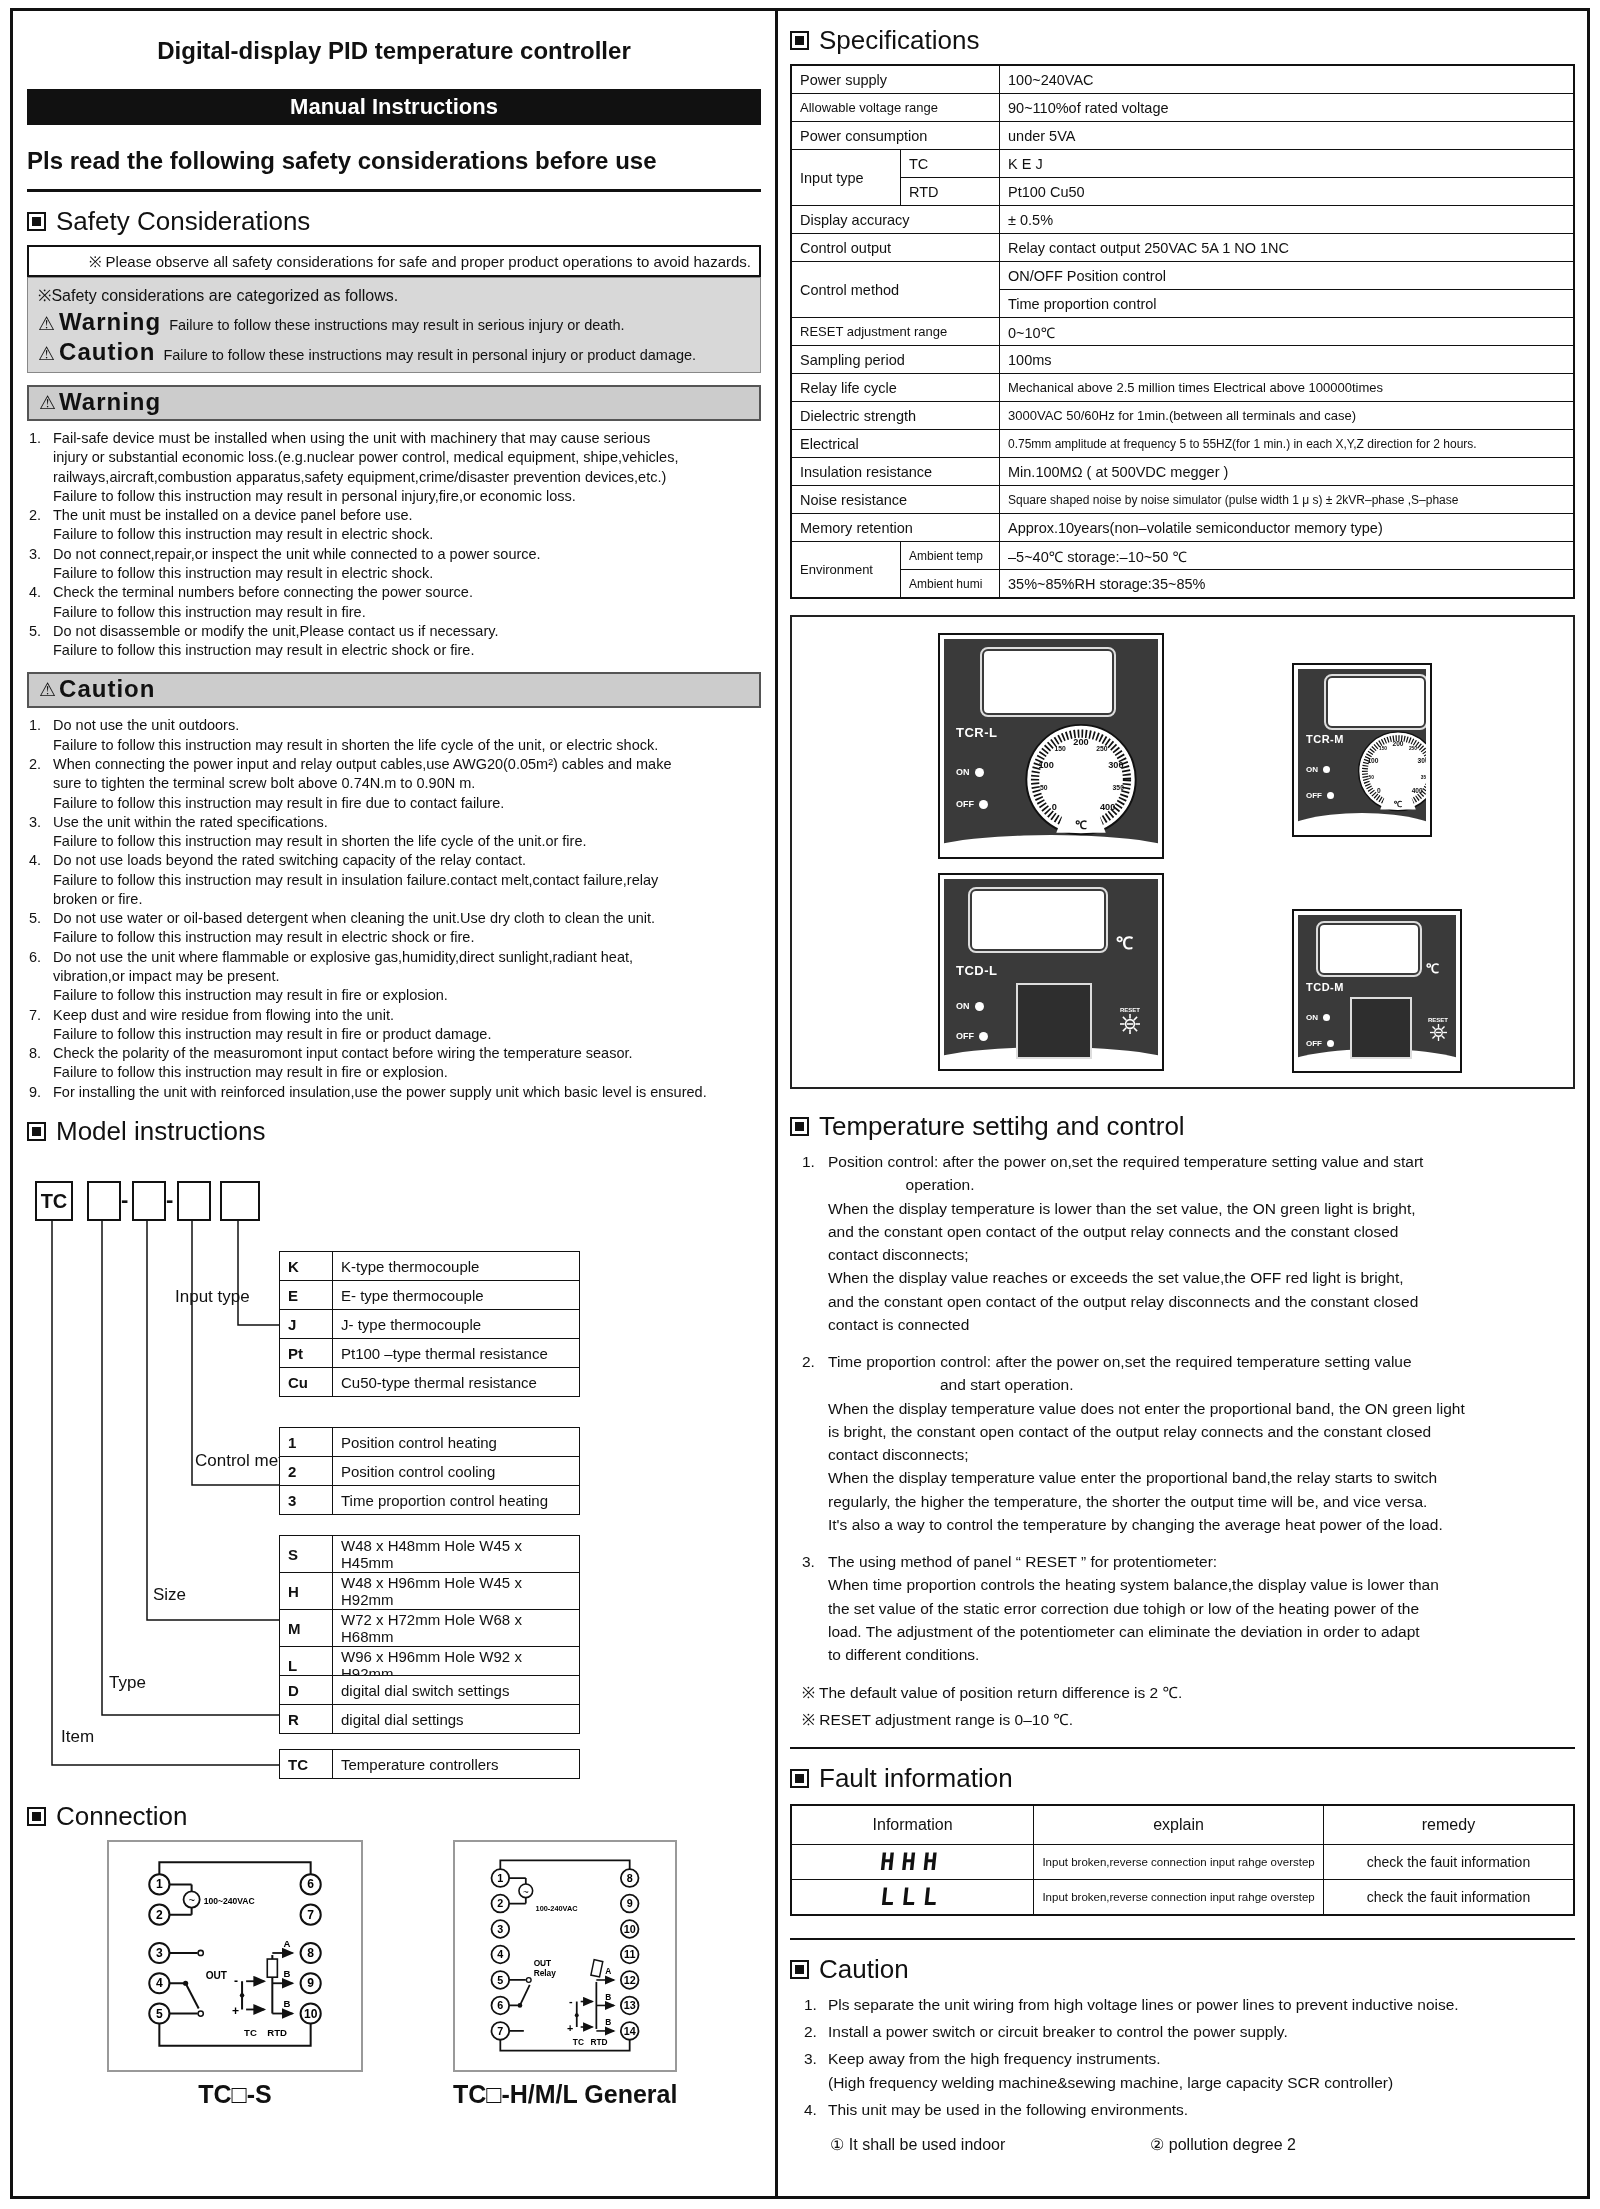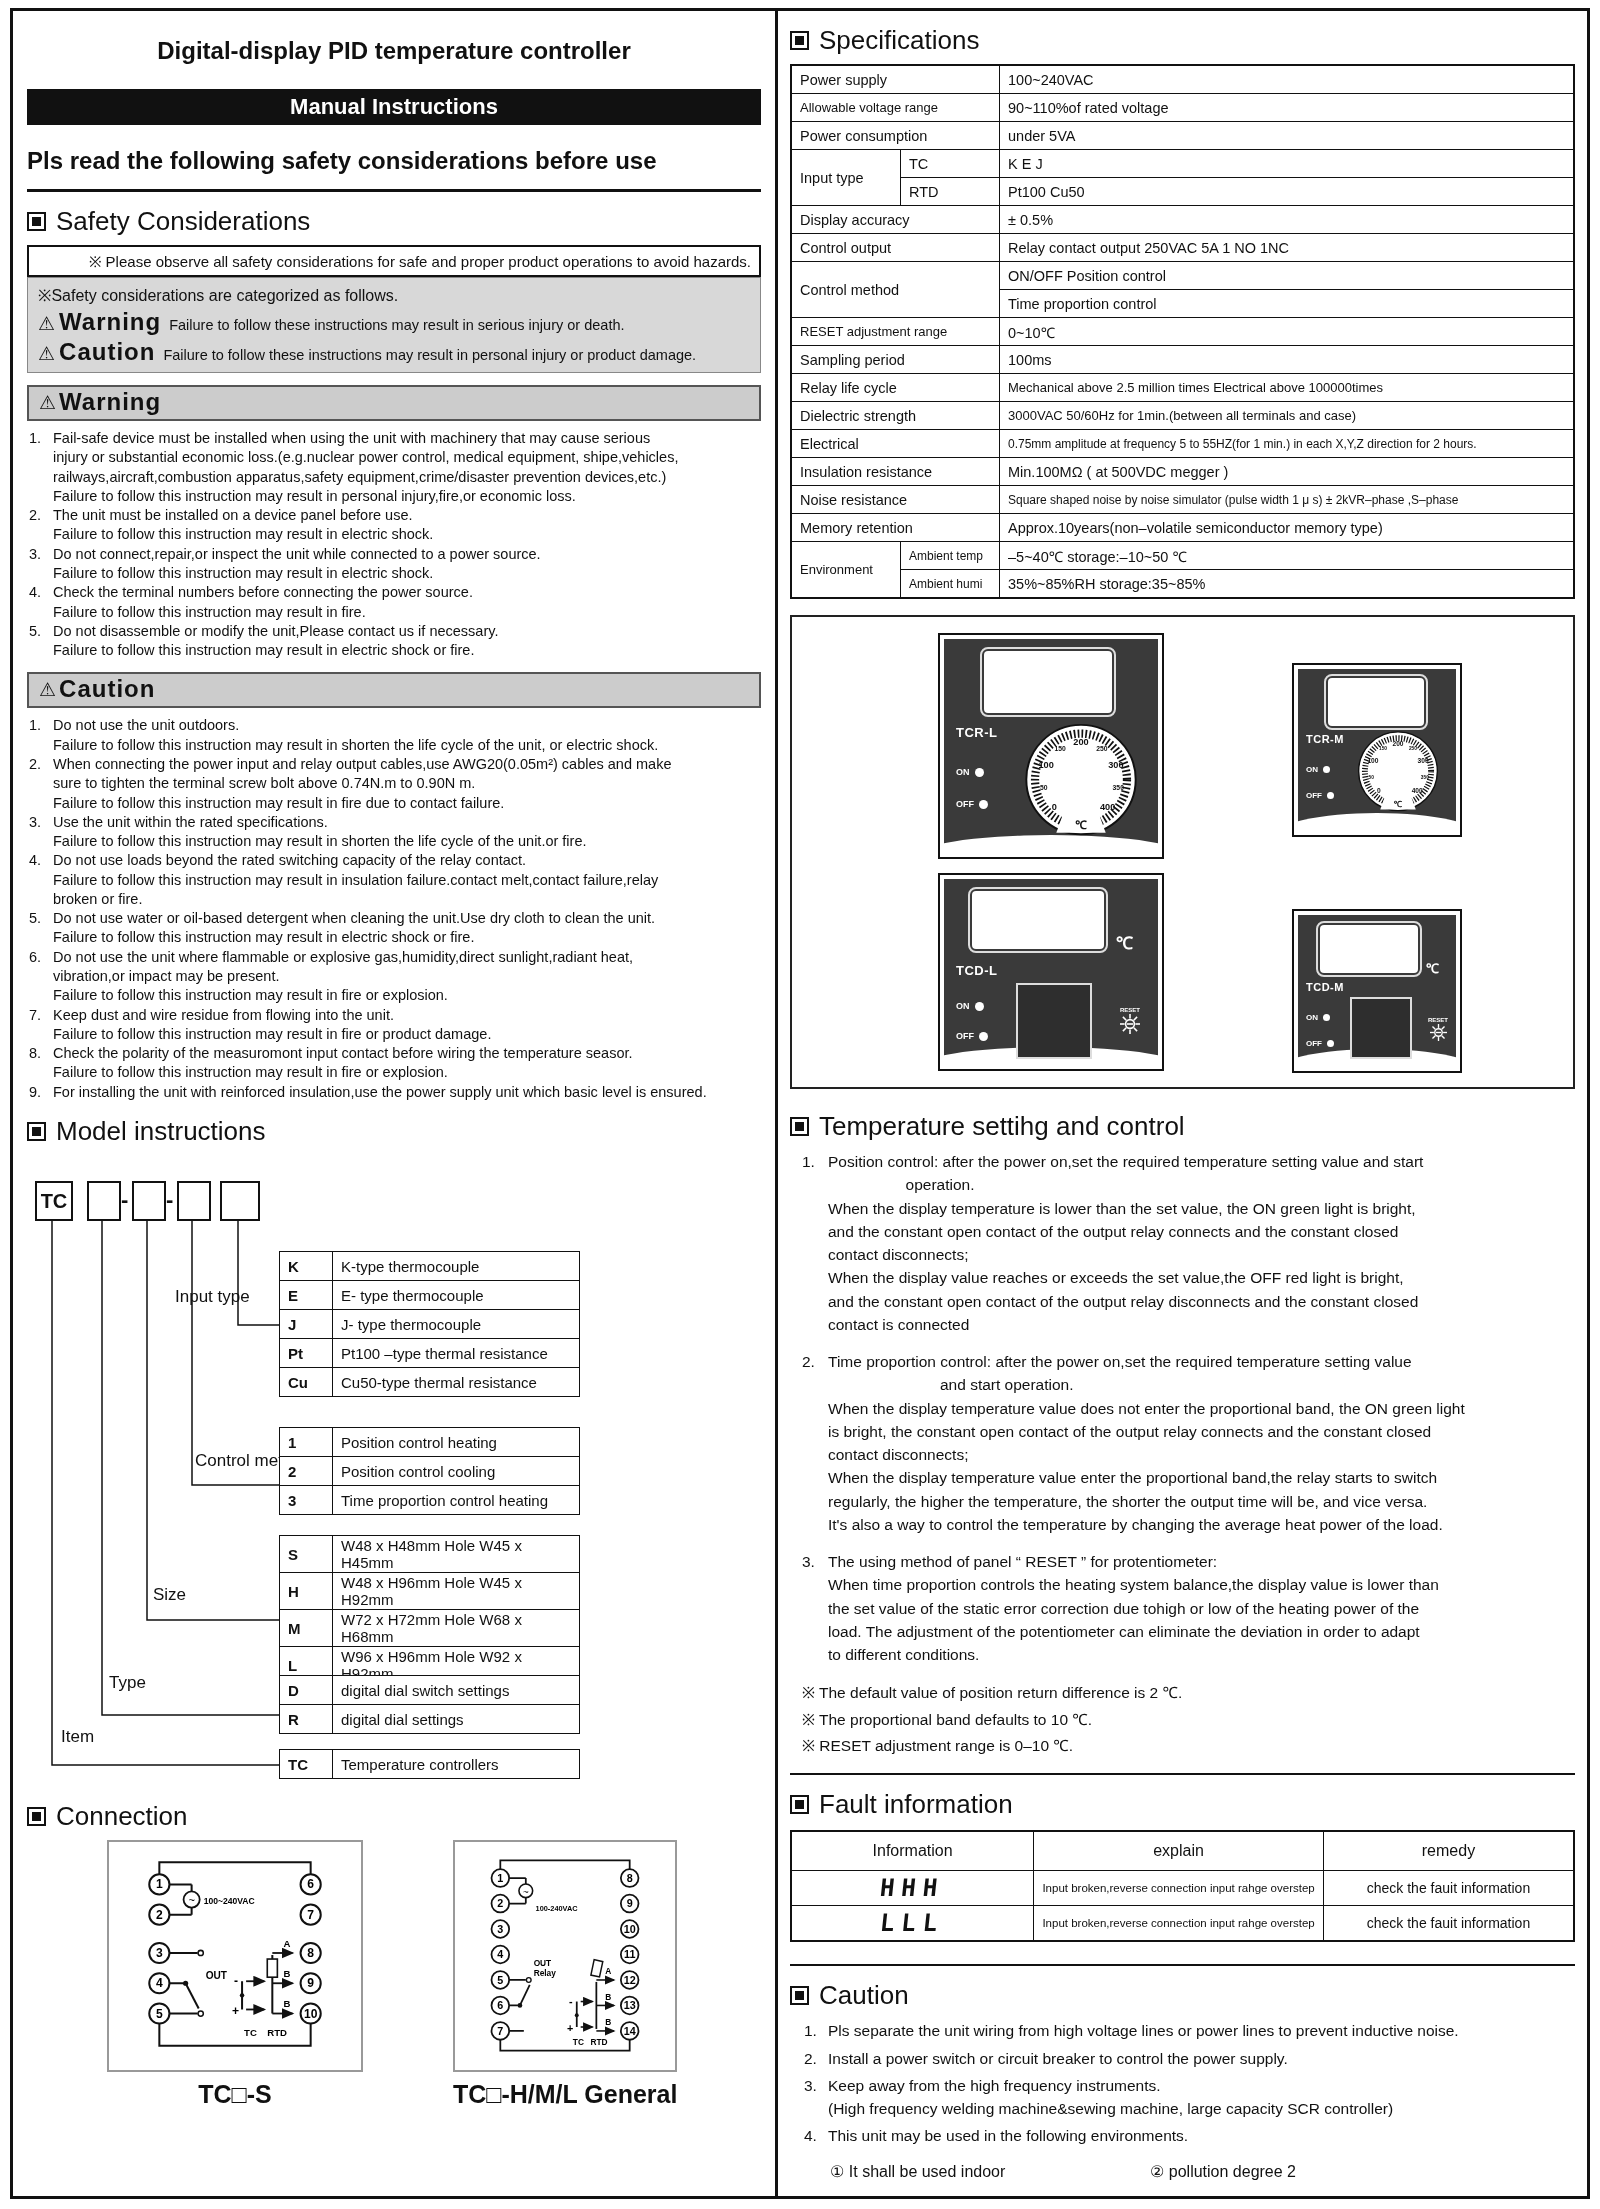--- a/index.html
+++ b/index.html
@@ -617,21 +617,21 @@
               <text x="232" y="171" font-size="14">350</text>
               <text x="210" y="212" font-size="19">400</text>
             </g>
             <circle cx="155" cy="150" r="44" fill="#fff"></circle>
             <polygon points="134,176 176,176 206,260 104,260" fill="#fff"></polygon>
             <text x="155" y="252" font-size="24" font-weight="bold" text-anchor="middle" fill="#111">℃</text>
           </svg>
         </div>
       </div>
 
-      <div class="panelwrap" style="left:500px;top:46px;width:170px;height:174px;">
+      <div class="panelwrap" style="left:500px;top:46px;width:140px;height:174px;">
         <div class="panel">
           <div class="disp" style="left:30px;top:9px;width:96px;height:48px;"></div>
           <div class="pname" style="left:8px;top:64px;font-size:11px;">TCR-M</div>
           <div class="onoff" style="left:8px;top:96px;font-size:8px;">
               <span>ON</span>
               <span class="led" style="width:7px;height:7px;"></span>
             </div>
           <div class="onoff" style="left:8px;top:122px;font-size:8px;">
               <span>OFF</span>
               <span class="led" style="width:7px;height:7px;"></span>
@@ -762,21 +762,20 @@
 When time proportion controls the heating system balance,the display value is  lower than
 the set value of the static error  correction due tohigh or low of  the heating power of the
 load. The adjustment of the potentiometer can eliminate the deviation in order to adapt
 to different conditions.</span>
         </div>
       </div>
     <div class="tcnotes" style="margin-left:12px;">
 
         <div class="note">※  The default value of position return difference is 2 ℃.</div>
 
-        <div class="note">※  The proportional band defaults to 10 ℃.</div>
 
         <div class="note">※  RESET adjustment range is 0–10 ℃.</div>
       </div>
 
     <div class="faultrule"></div>
     <h2 class="sec">
       <span class="sqmark"></span>
       <span>Fault information</span>
     </h2>
     <table class="fault">

